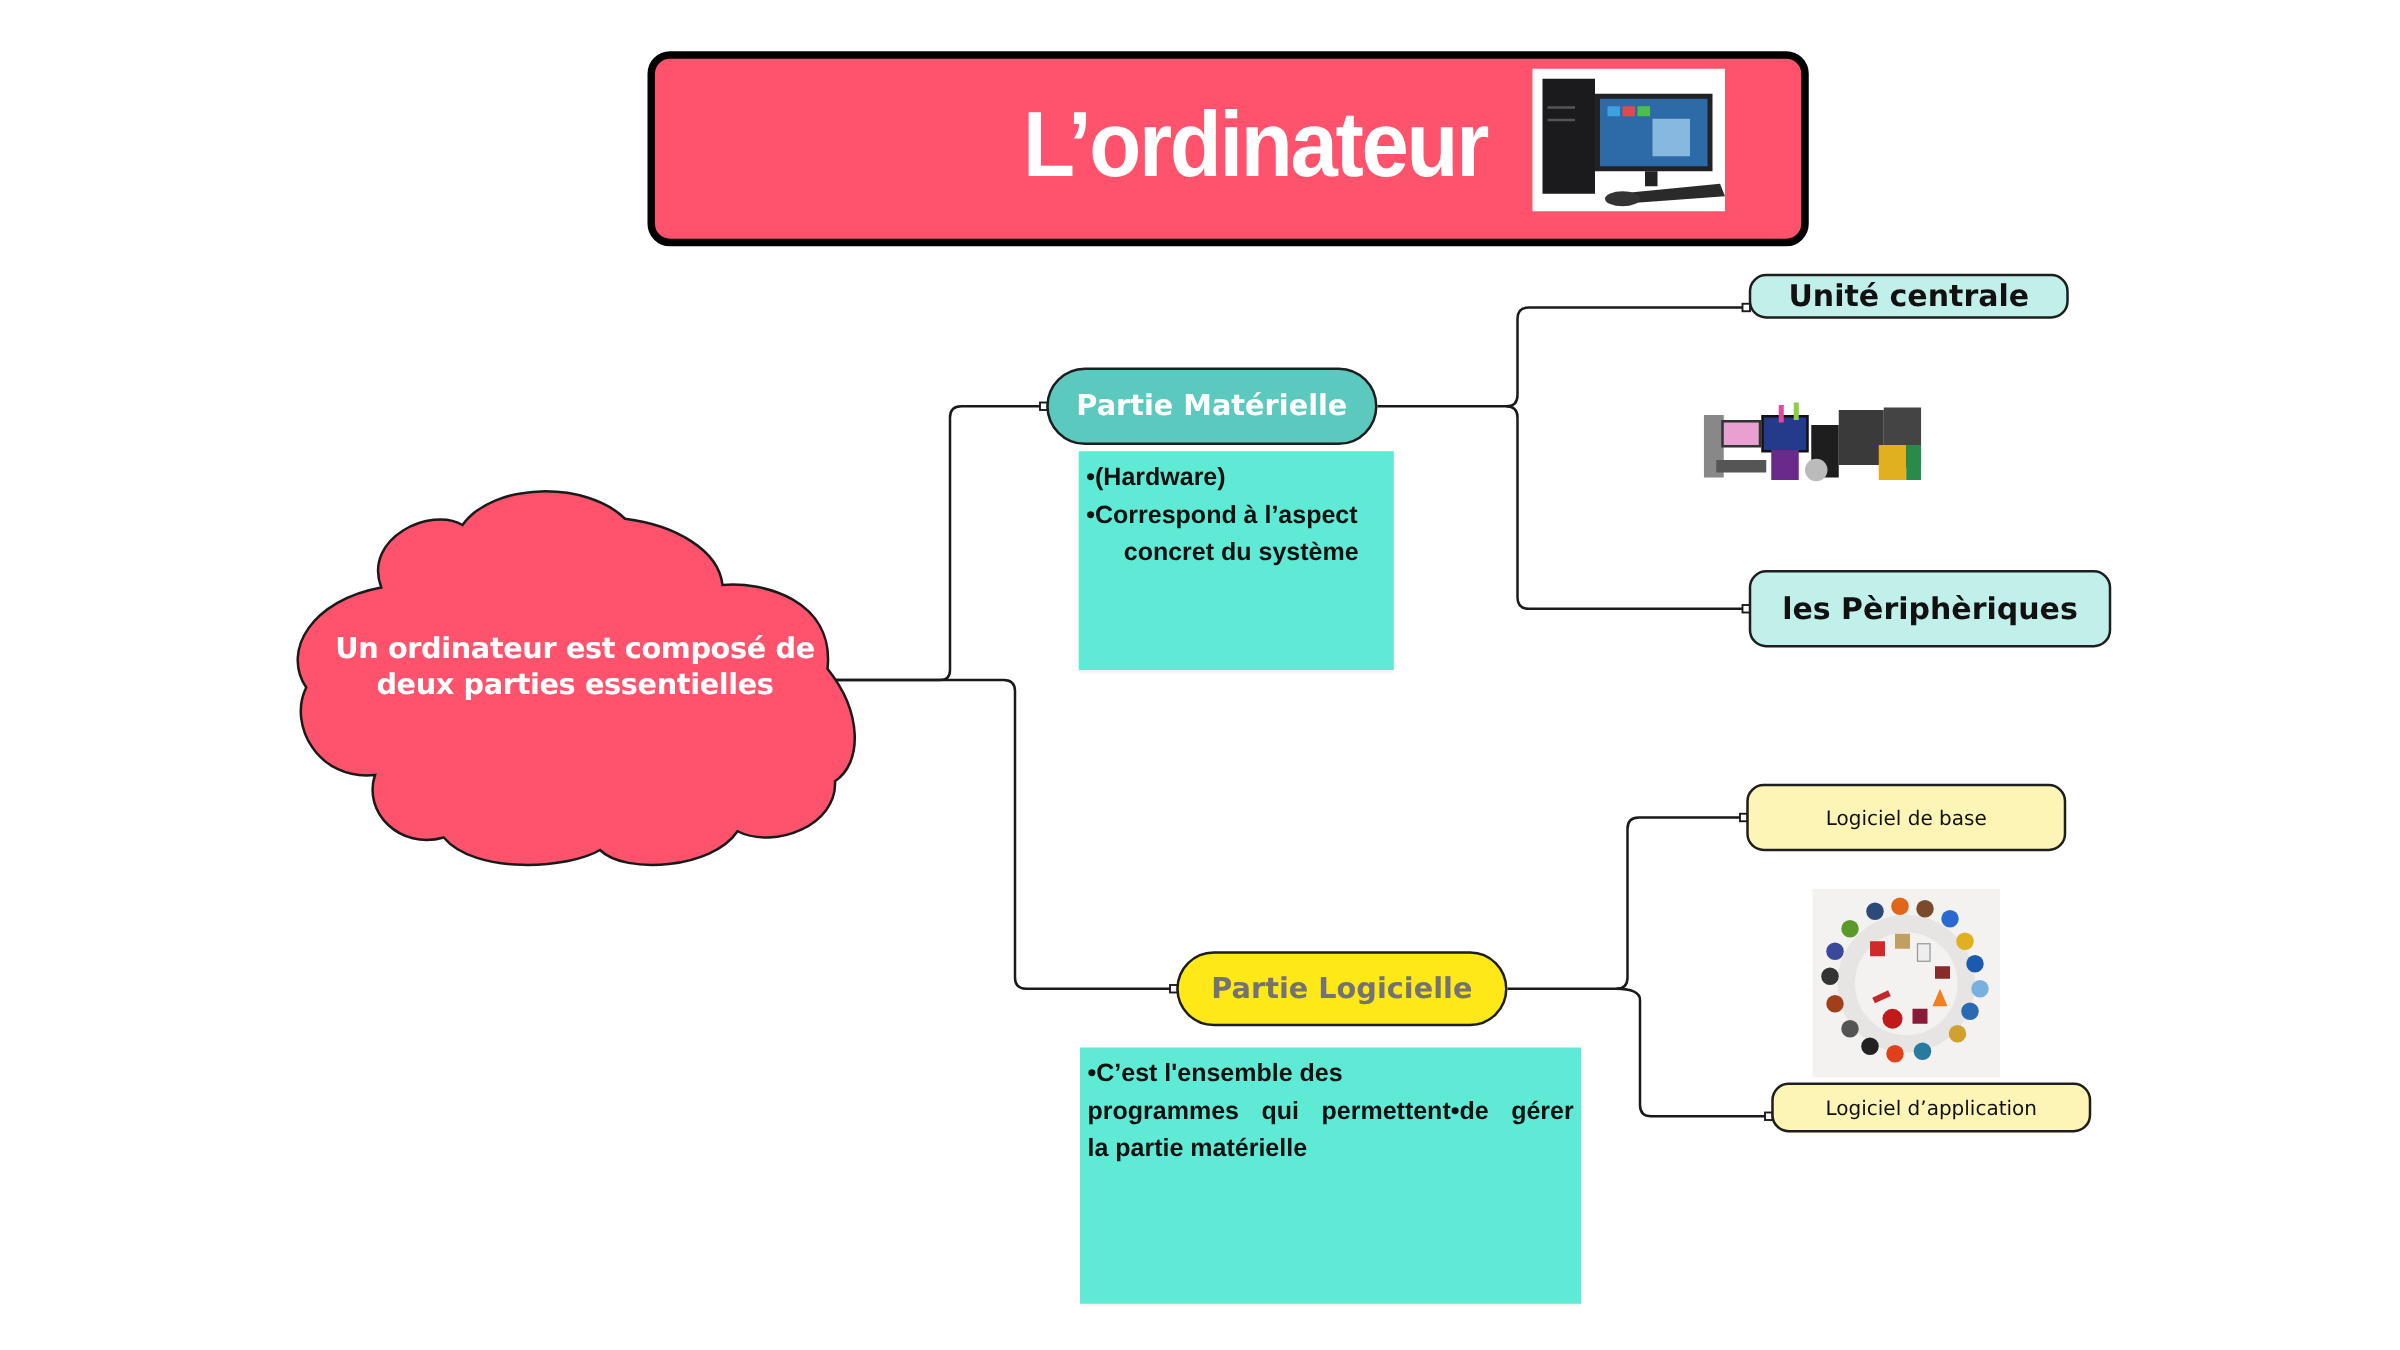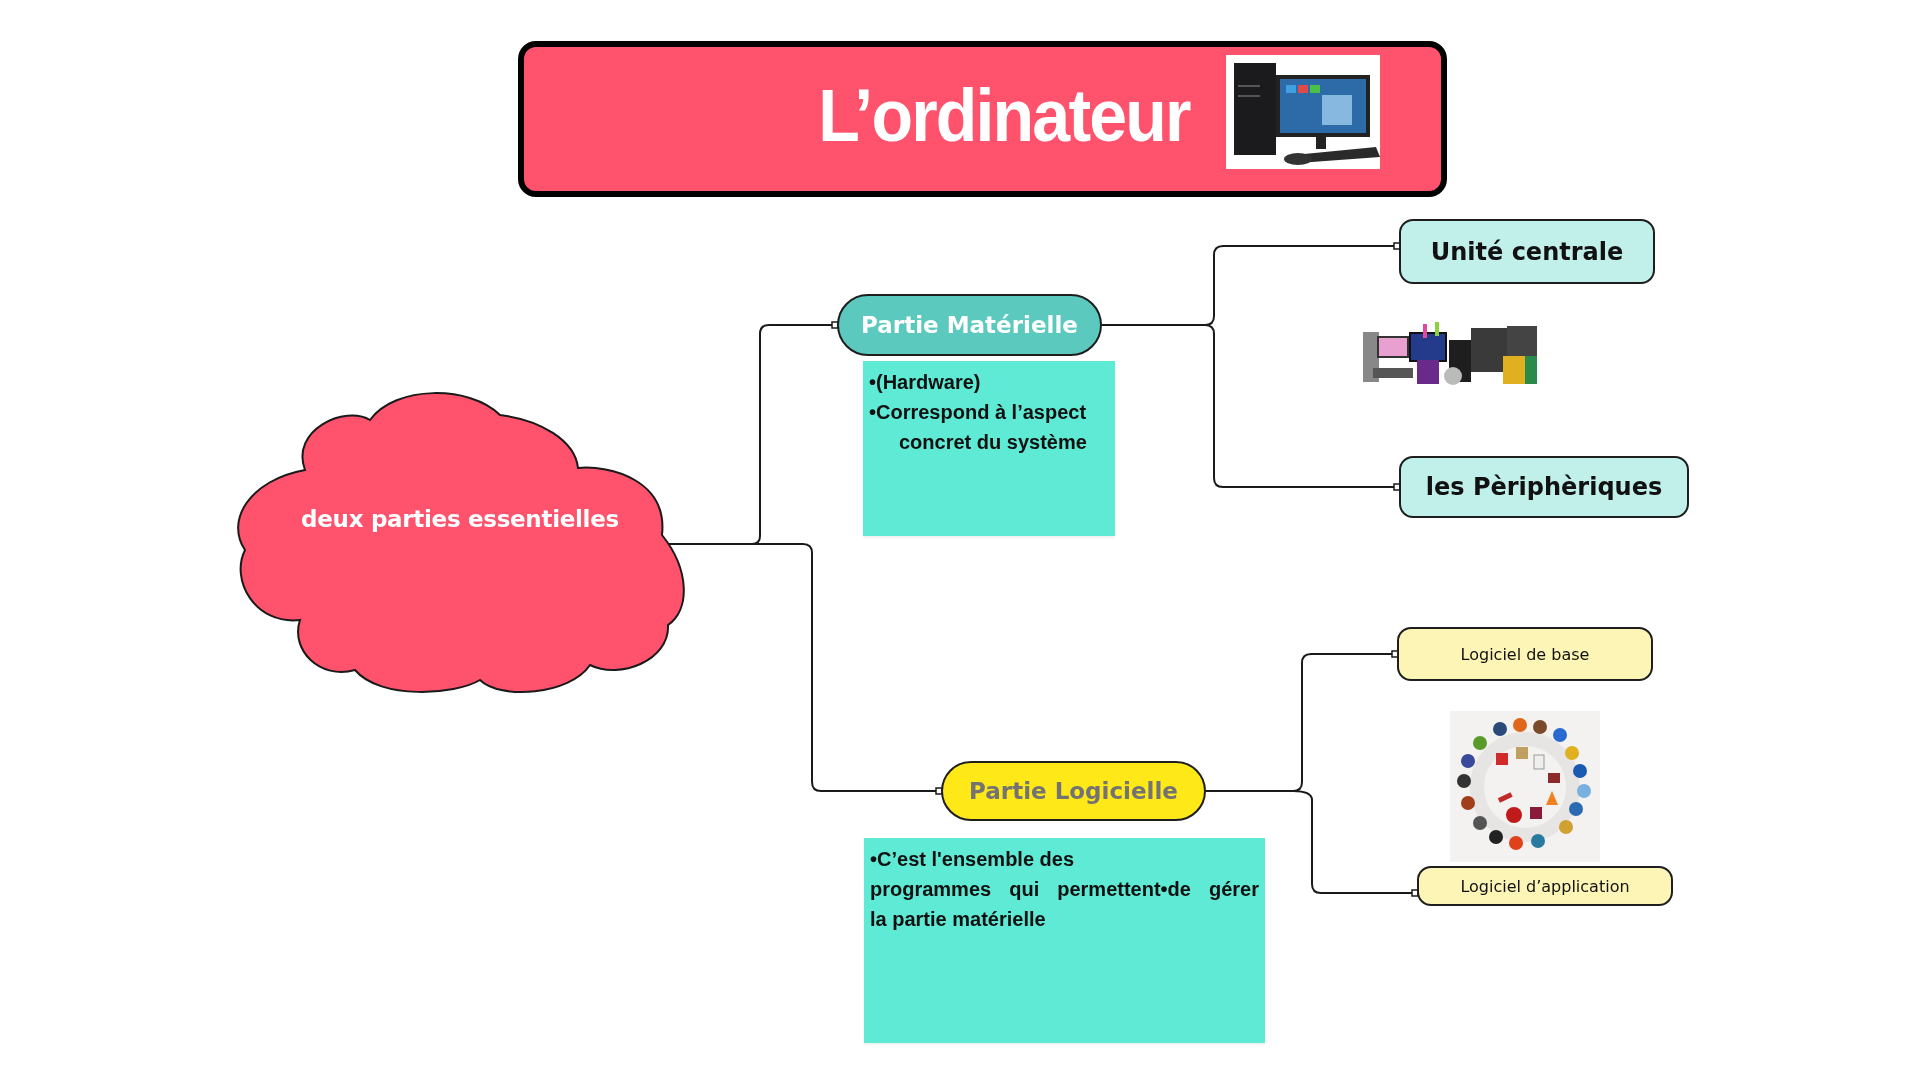--- a/index.html
+++ b/index.html
@@ -15,21 +15,21 @@
   .pill-log{left:941px;top:761px;width:265px;height:60px;background:#ffe817;color:#737373;}
   .note{background:#5eead4;box-shadow:0 2px 2px rgba(0,0,0,0.06);color:#111;font-weight:bold;font-family:"Liberation Sans",sans-serif;}
   .note-mat{left:863px;top:361px;width:252px;height:175px;padding:6px 6px;font-size:20px;line-height:30px;}
   .note-mat .indent{padding-left:30px;}
   .note-log{left:864px;top:838px;width:401px;height:205px;padding:6px 6px;font-size:20px;line-height:30px;}
   .note-log .big{font-size:28px;line-height:38px;}
   .note-log .just{text-align:justify;text-align-last:justify;}
   .leaf{display:flex;align-items:center;justify-content:center;border:2px solid #1e1e1e;border-radius:14px;font-family:"DejaVu Sans",sans-serif;color:#111;}
   .leaf-hw{background:#c1efea;font-weight:bold;font-size:24px;}
   .leaf-sw{background:#fdf5b6;font-size:16px;}
-  .uc{left:1399px;top:219px;width:256px;height:65px;}
+  .uc{left:1399px;top:219px;width:256px;height:36px;}
   .per{left:1399px;top:456px;width:290px;height:62px;}
   .lb{left:1397px;top:627px;width:256px;height:54px;}
   .la{left:1417px;top:866px;width:256px;height:40px;}
   .hw-img{left:1363px;top:318px;width:174px;height:72px;background:#ffffff;}
   .sw-img{left:1450px;top:711px;width:150px;height:151px;background:#f3f2f1;}
 </style>
 </head>
 <body>
 
 <svg id="wires" viewBox="0 0 1920 1080">
@@ -84,20 +84,21 @@
       <rect x="84" y="30" width="10" height="8" fill="#4ac04a"></rect>
       <rect x="96" y="40" width="30" height="30" fill="#86b8e0"></rect>
       <rect x="90" y="82" width="10" height="12" fill="#222"></rect>
       <polygon points="68,100 150,92 154,102 72,108" fill="#2a2a2a"></polygon>
       <ellipse cx="72" cy="104" rx="14" ry="6" fill="#333"></ellipse>
     </svg>
   </div>
 </div>
 
 <div class="abs cloud-text">
+  <div>Un ordinateur est composé de</div>
   <div>deux parties essentielles</div>
 </div>
 
 <div class="abs pill pill-mat">Partie Matérielle</div>
 <div class="abs note note-mat">
   <div>•(Hardware)</div>
   <div>•Correspond à l’aspect</div>
   <div class="indent">concret du système</div>
 </div>
 <div class="abs leaf leaf-hw uc">Unité centrale</div>

